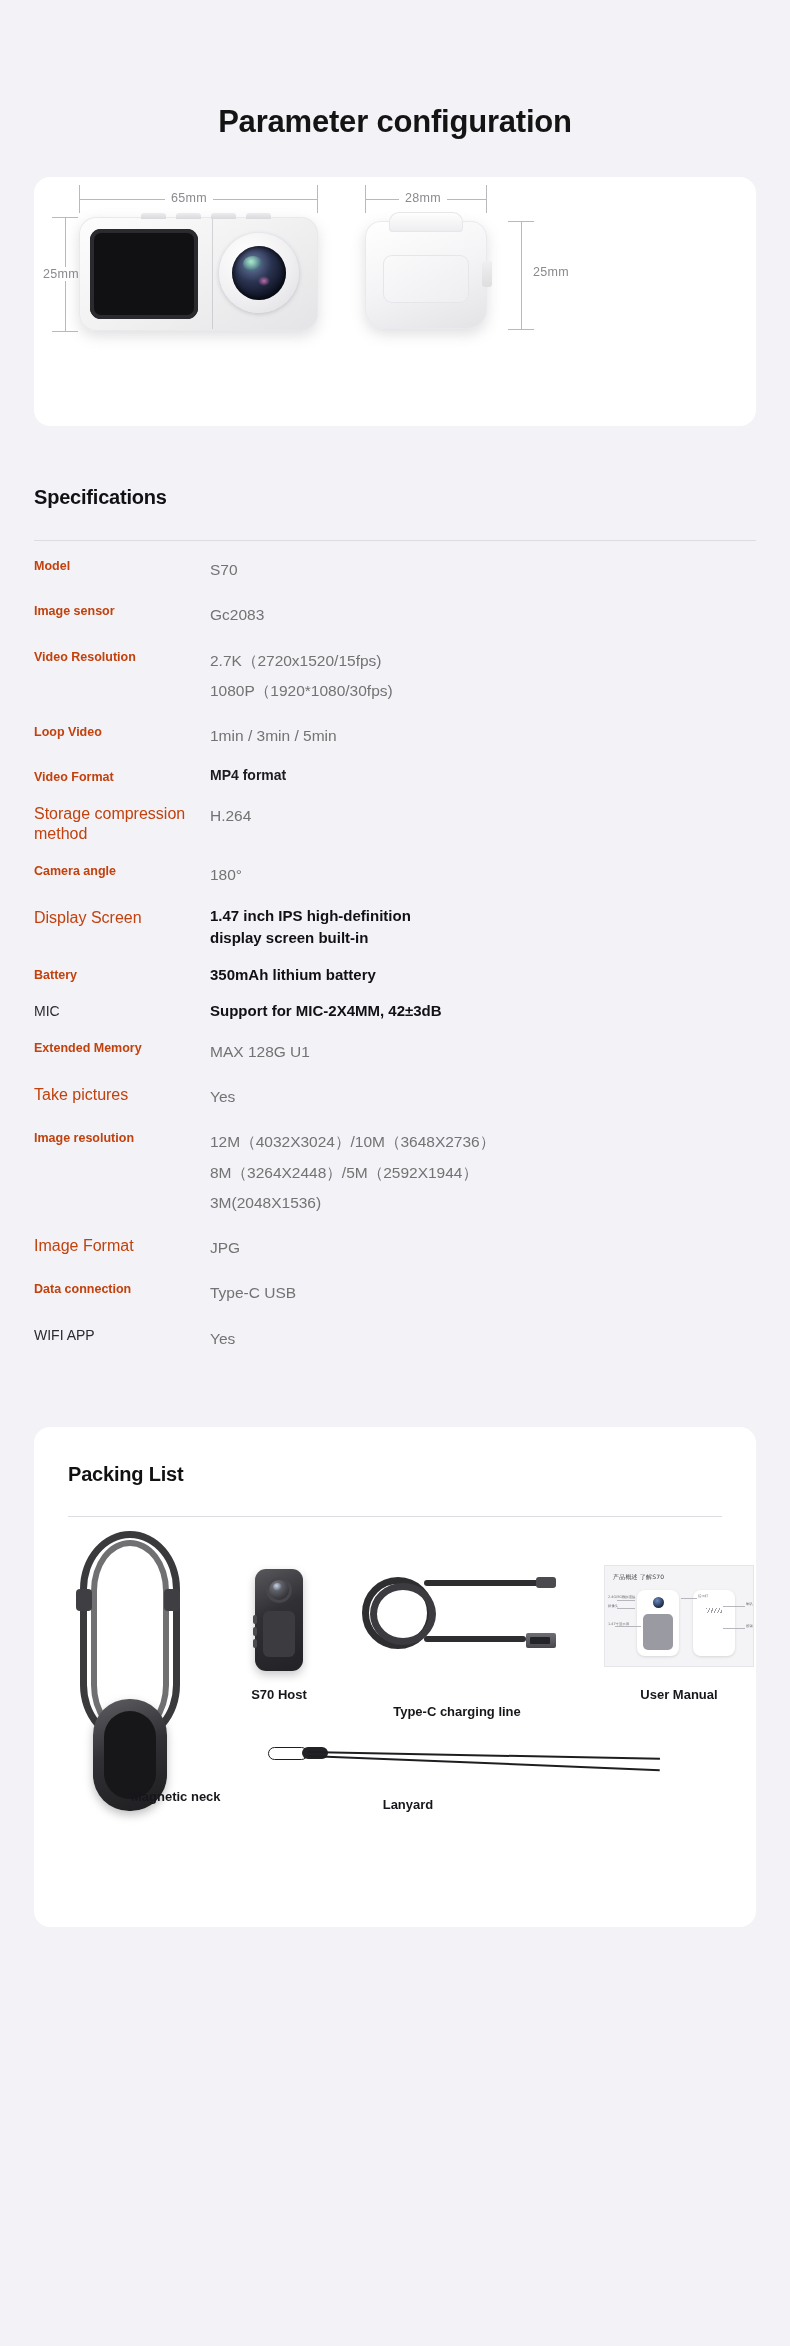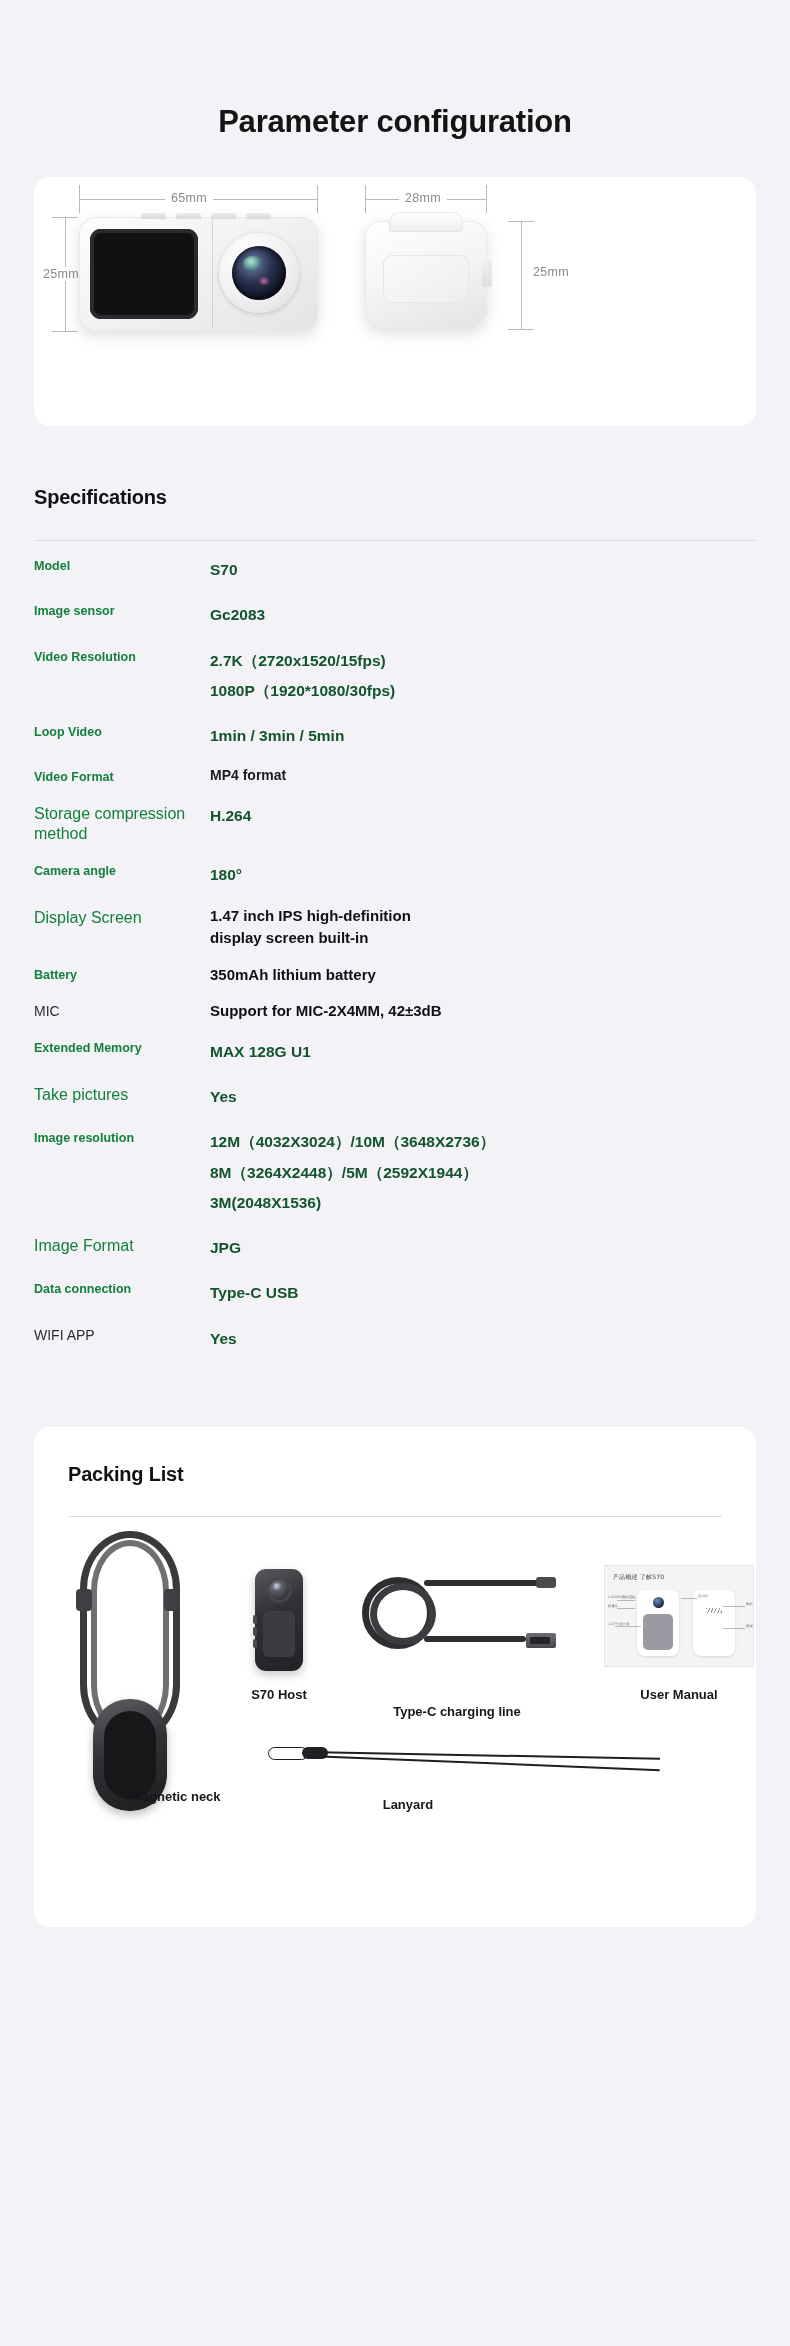--- a/index.html
+++ b/index.html
@@ -194,31 +194,31 @@
   }
   .spec-table td {
     vertical-align: top;
     padding: 0;
   }
   .spec-row td { padding-bottom: 15px; }
   .spec-label {
     width: 176px;
     font-size: 12.5px;
     font-weight: 700;
-    color: #15803d;
+    color: #c2410c;
     line-height: 1.28;
     padding-top: 3px !important;
     white-space: pre-line;
   }
   .spec-label.sm { font-size: 16px; font-weight: 400; }
   .spec-label.lt { font-weight: 400; font-size: 14px; color: #2b2b30; }
   .spec-value {
     font-size: 15.5px;
-    font-weight: 700;
-    color: #14532d;
+    font-weight: 400;
+    color: #737373;
     line-height: 1.95;
     white-space: pre-line;
   }
   .spec-value.small { font-size: 14px; font-weight: 700; color: #1b1b20; line-height: 1.4; }
   .spec-value.bold  { font-size: 15px; font-weight: 700; color: #111115; line-height: 1.45; }
 
   
   .packing-card {
     margin-top: 24px;
     margin-bottom: 40px;

